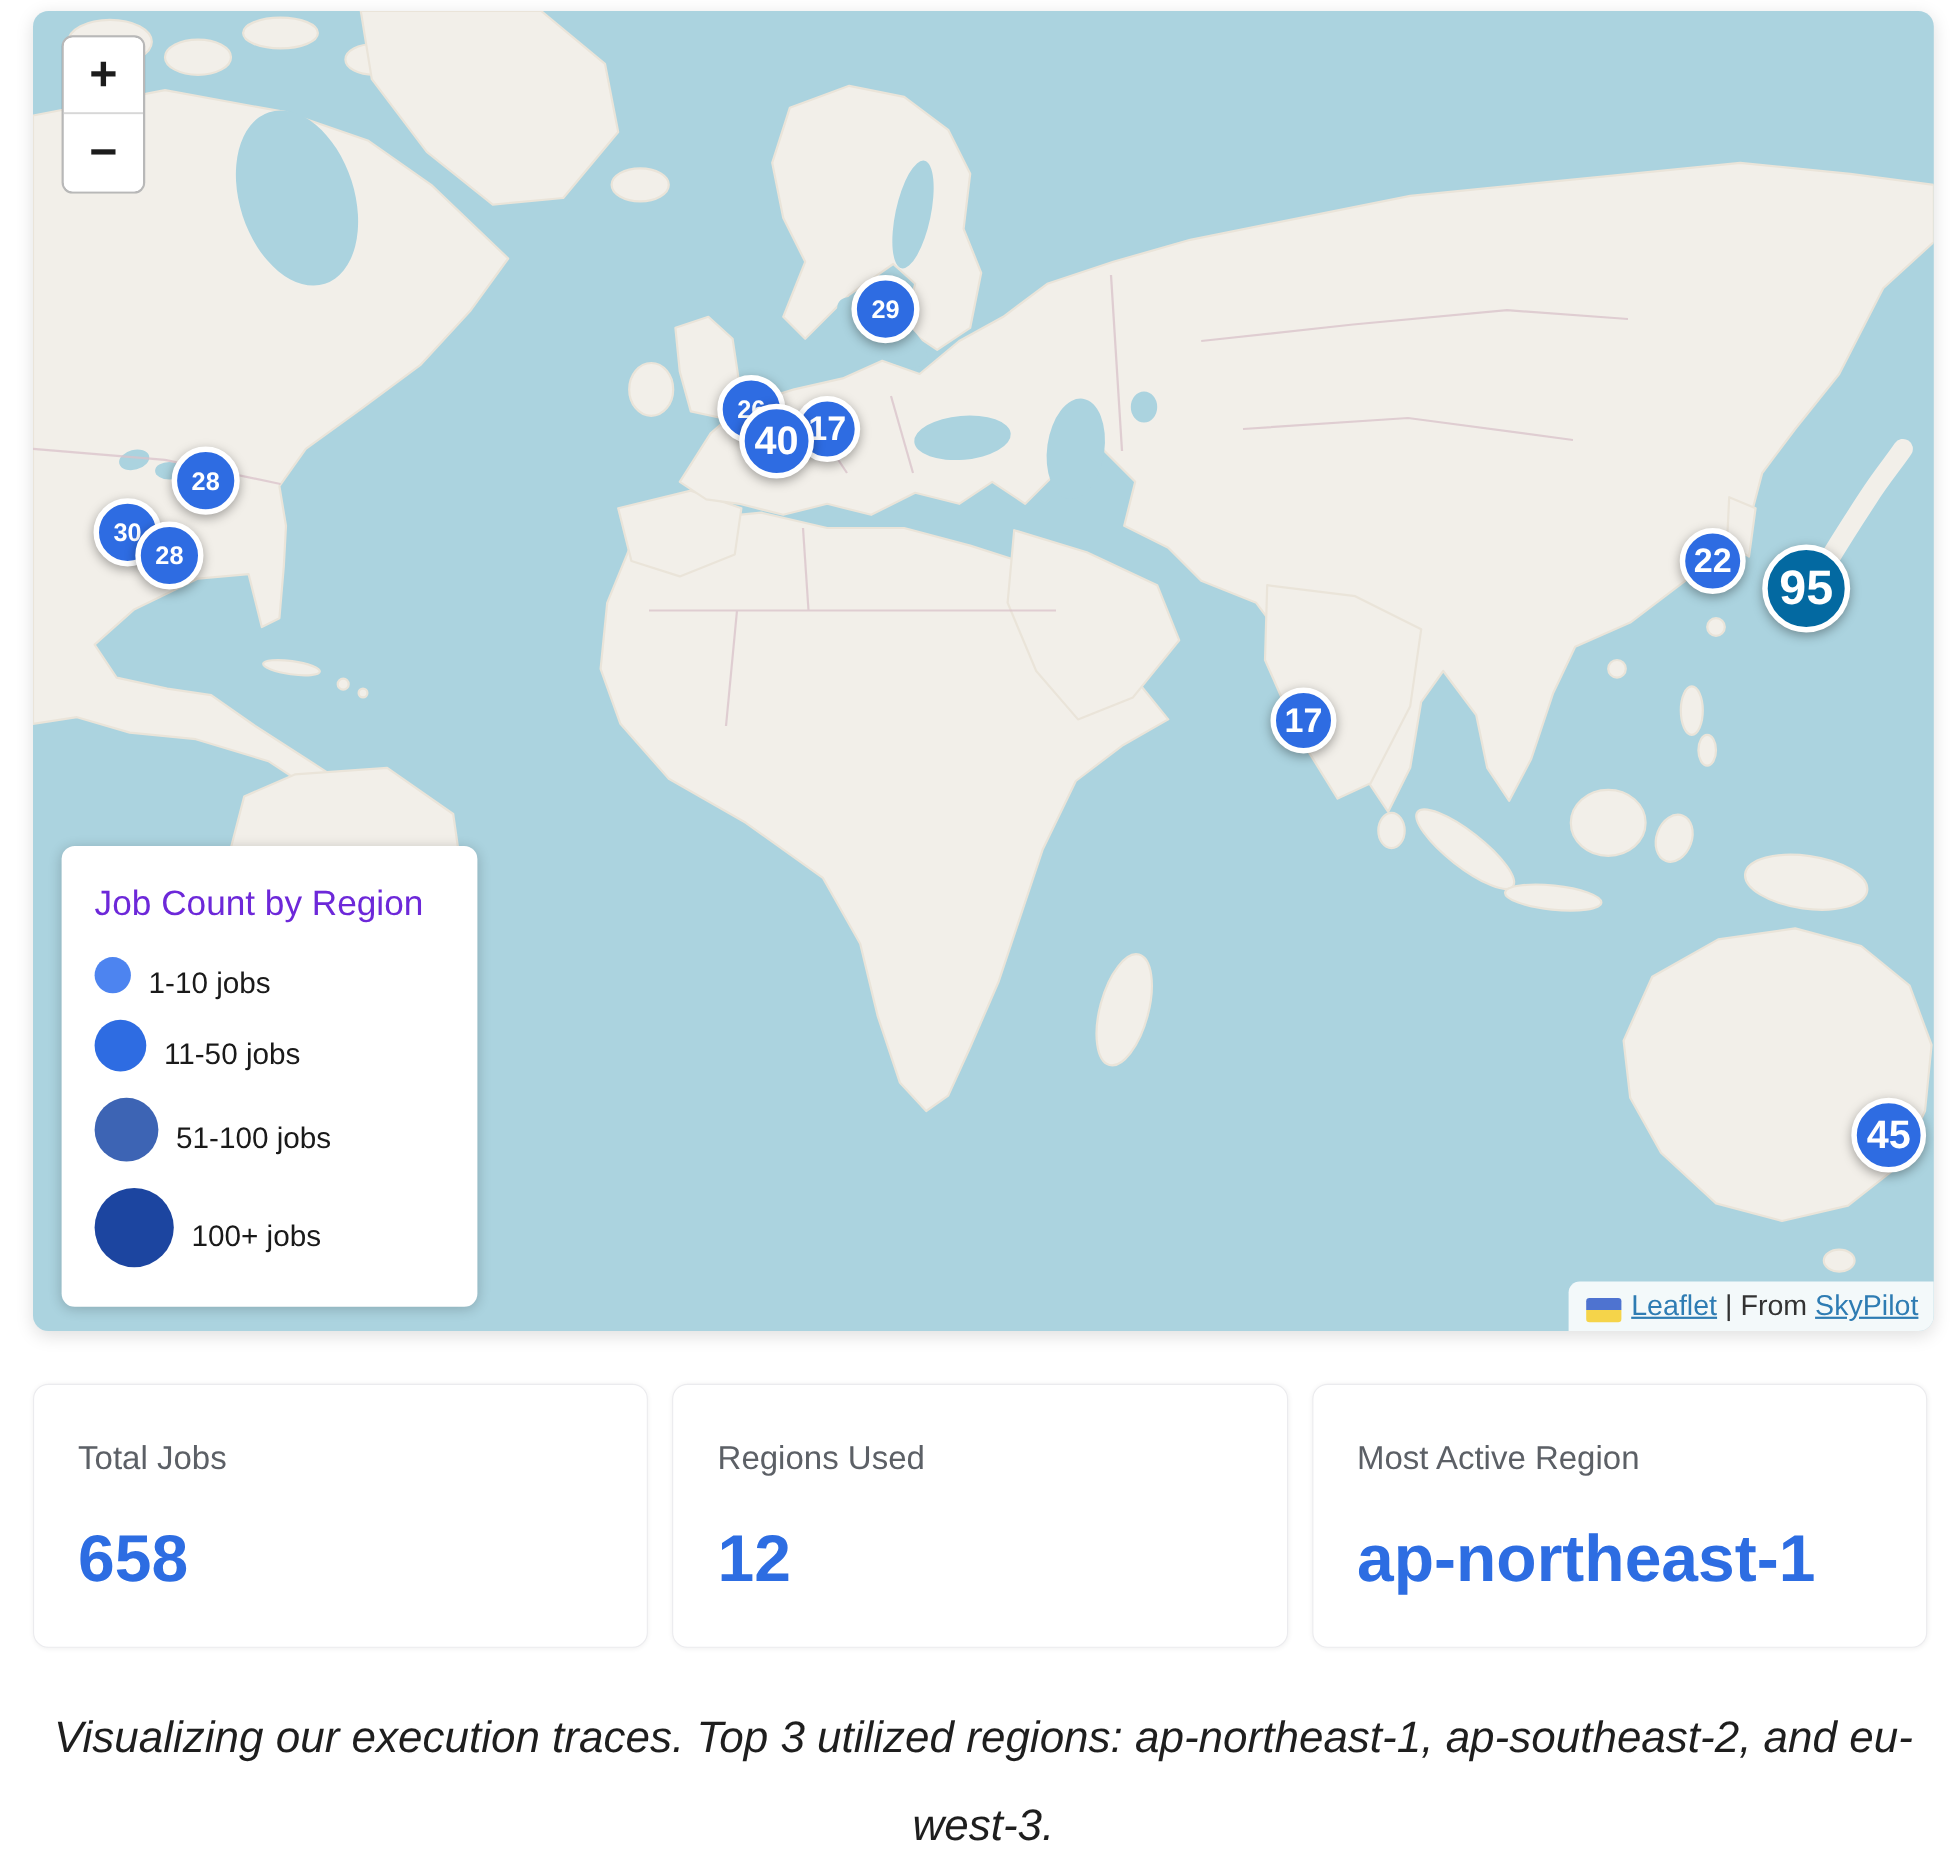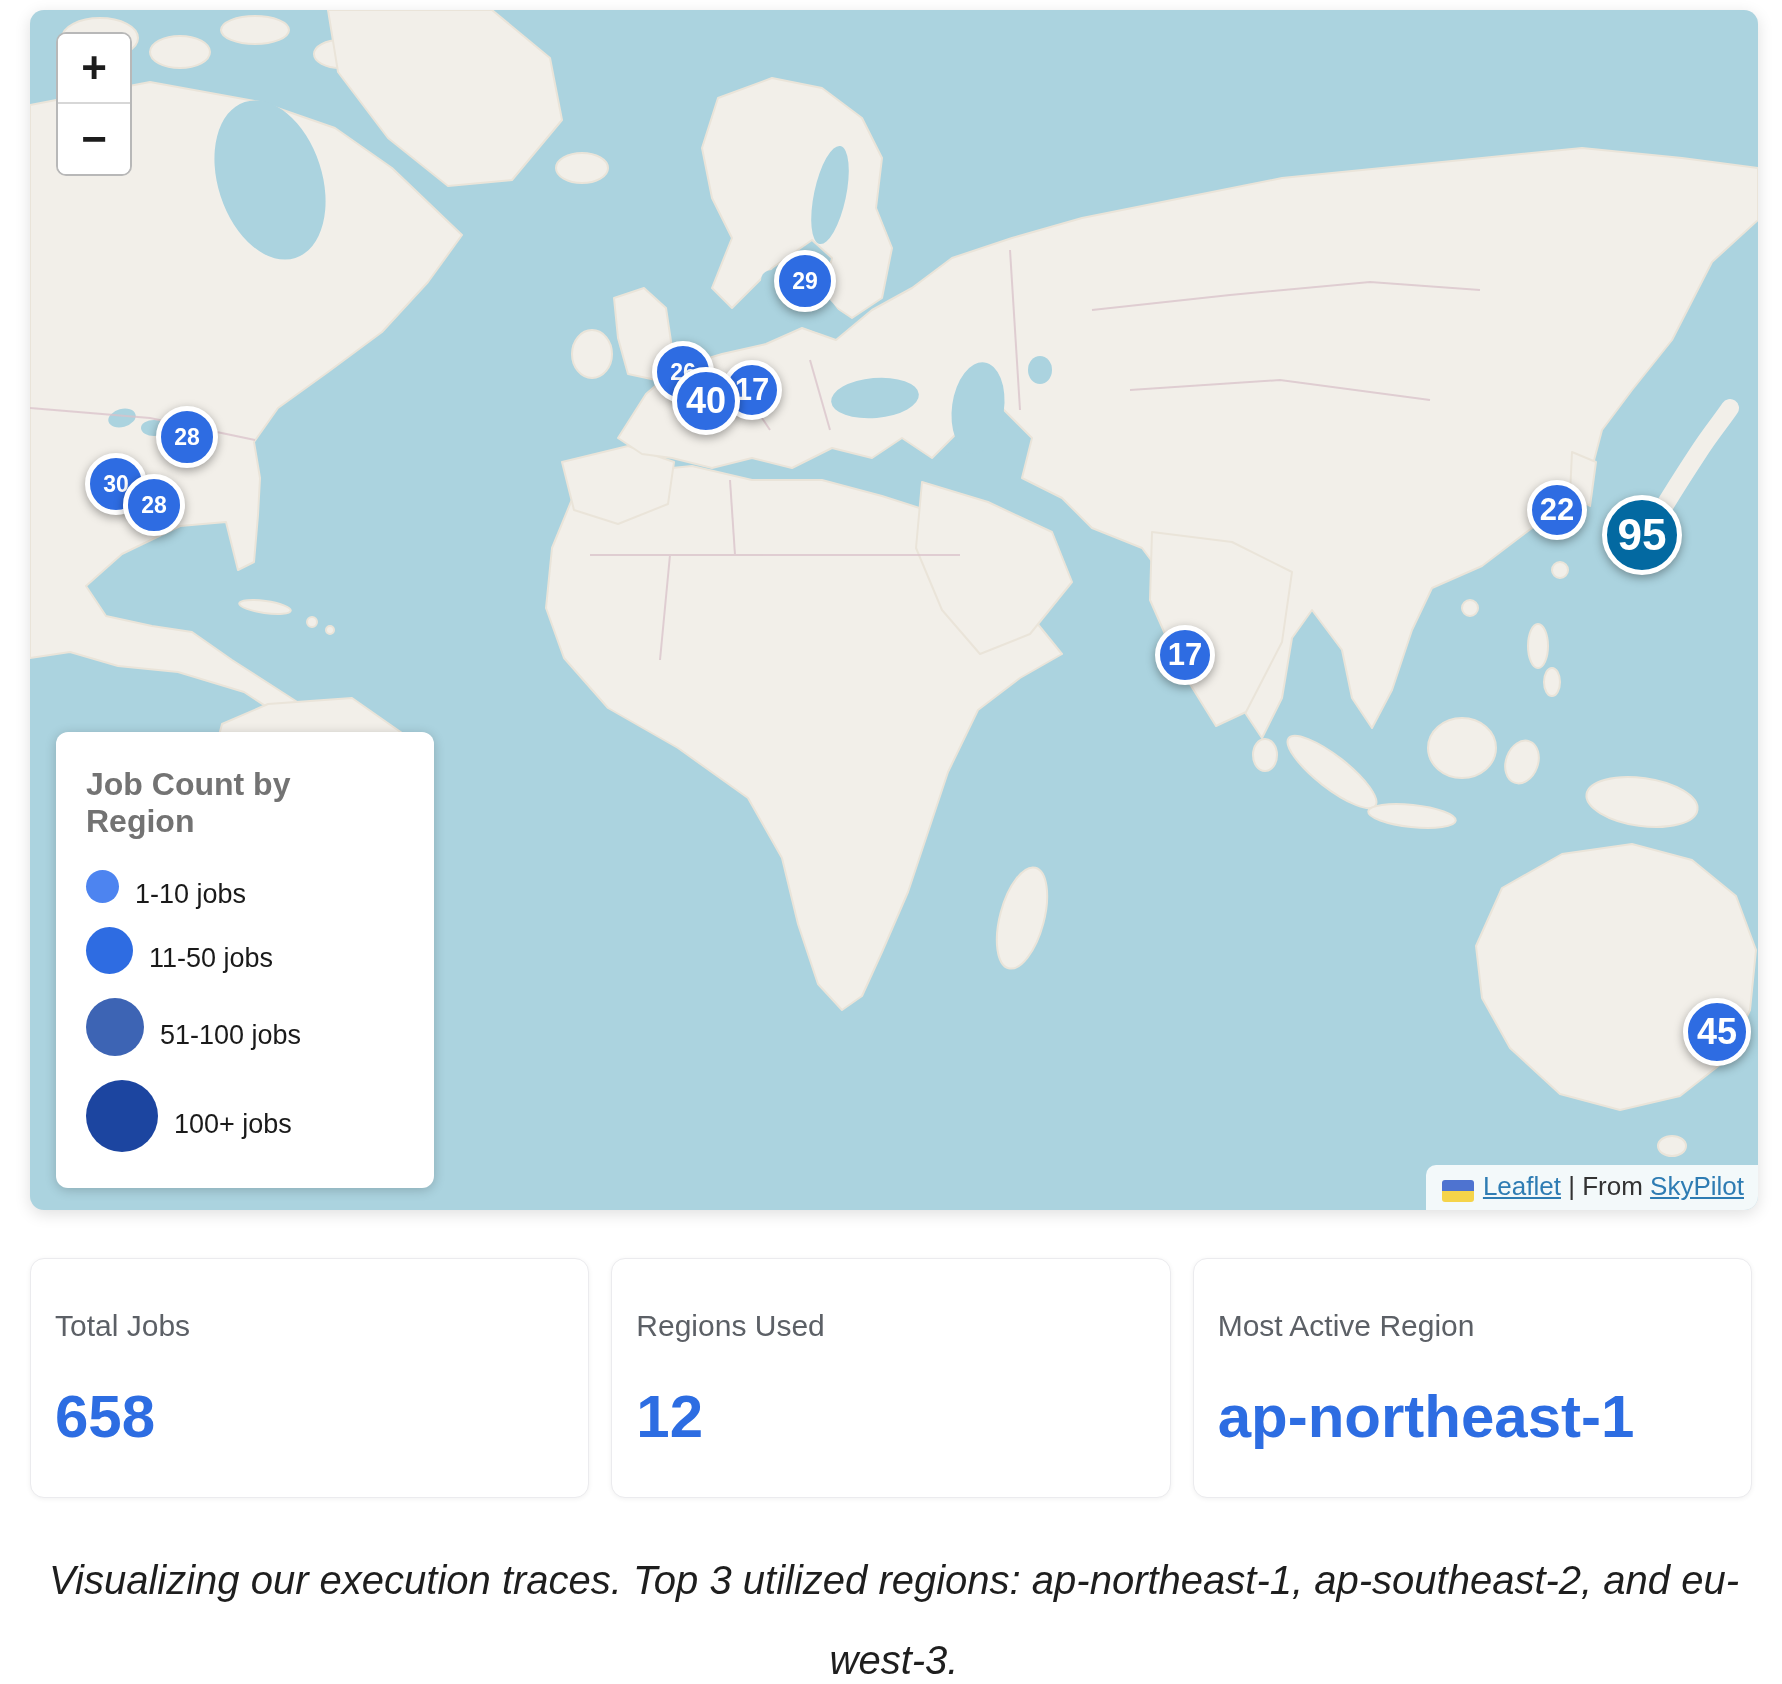--- a/index.html
+++ b/index.html
@@ -24,42 +24,42 @@
           display:flex;align-items:center;justify-content:center;z-index:20;
           box-shadow:0 3px 10px rgba(0,0,0,.35);cursor:pointer;box-sizing:content-box;}
   .m-sm{width:50px;height:50px;font-size:31px;}
   .m-md{width:52px;height:52px;font-size:23px;}
   .m-lg{width:58px;height:58px;font-size:36px;}
   .m-xl{width:70px;height:70px;font-size:44px;background:#0369a1;}
 
   
   .legend{position:absolute;left:26px;bottom:22px;width:318px;background:#fff;border-radius:12px;
           box-shadow:0 2px 12px rgba(0,0,0,.2);padding:34px 30px 36px;z-index:40;}
-  .legend-title{font-size:32px;font-weight:700;color:#737373;margin-bottom:30px;}
+  .legend-title{font-size:32px;font-weight:400;color:#6d28d9;margin-bottom:30px;}
   .legend-row{display:flex;align-items:center;gap:16px;margin-top:24px;}
   .legend-dot{border-radius:50%;flex:0 0 auto;}
   .lc0{width:33px;height:33px;background:#4d84f0;}
   .lc1{width:47px;height:47px;background:#2e6ce2;}
   .lc2{width:58px;height:58px;background:#3d64b4;}
   .lc3{width:72px;height:72px;background:#1c45a0;}
   .legend-label{font-size:27px;color:#1a1a1a;transform:translateY(8px);}
   .legend-row:first-of-type .legend-label{transform:none;}
 
   
   .attribution{position:absolute;right:0;bottom:0;background:rgba(255,255,255,.85);
                padding:6px 14px 8px 16px;border-top-left-radius:10px;z-index:40;
                font-size:26px;color:#333;display:flex;align-items:flex-end;white-space:pre;}
   .attribution a{color:#2e7cb3;text-decoration:underline;cursor:pointer;}
   .flag{display:inline-block;width:32px;height:22px;border-radius:3px;margin-right:9px;
         background:linear-gradient(#4e73d0 50%,#f5d44a 50%);}
 
   
   .cards{display:grid;grid-template-columns:repeat(3,1fr);gap:22px;margin-top:48px;width:1722px;}
   .card{background:#fff;border:1px solid #ebebee;border-radius:14px;box-shadow:0 1px 5px rgba(0,0,0,.06);
-        padding:50px 24px;min-height:134px;}
+        padding:50px 40px;min-height:134px;}
   .card-label{font-size:30px;color:#5c6066;margin-bottom:44px;}
   .card-value{font-size:60px;font-weight:700;color:#2d6de2;line-height:1;}
 
   
   .caption{margin-top:42px;text-align:center;font-style:italic;font-size:40px;line-height:2.0;
            color:#1e1e1e;padding:0 6px;}
 </style>
 </head>
 <body>
 

